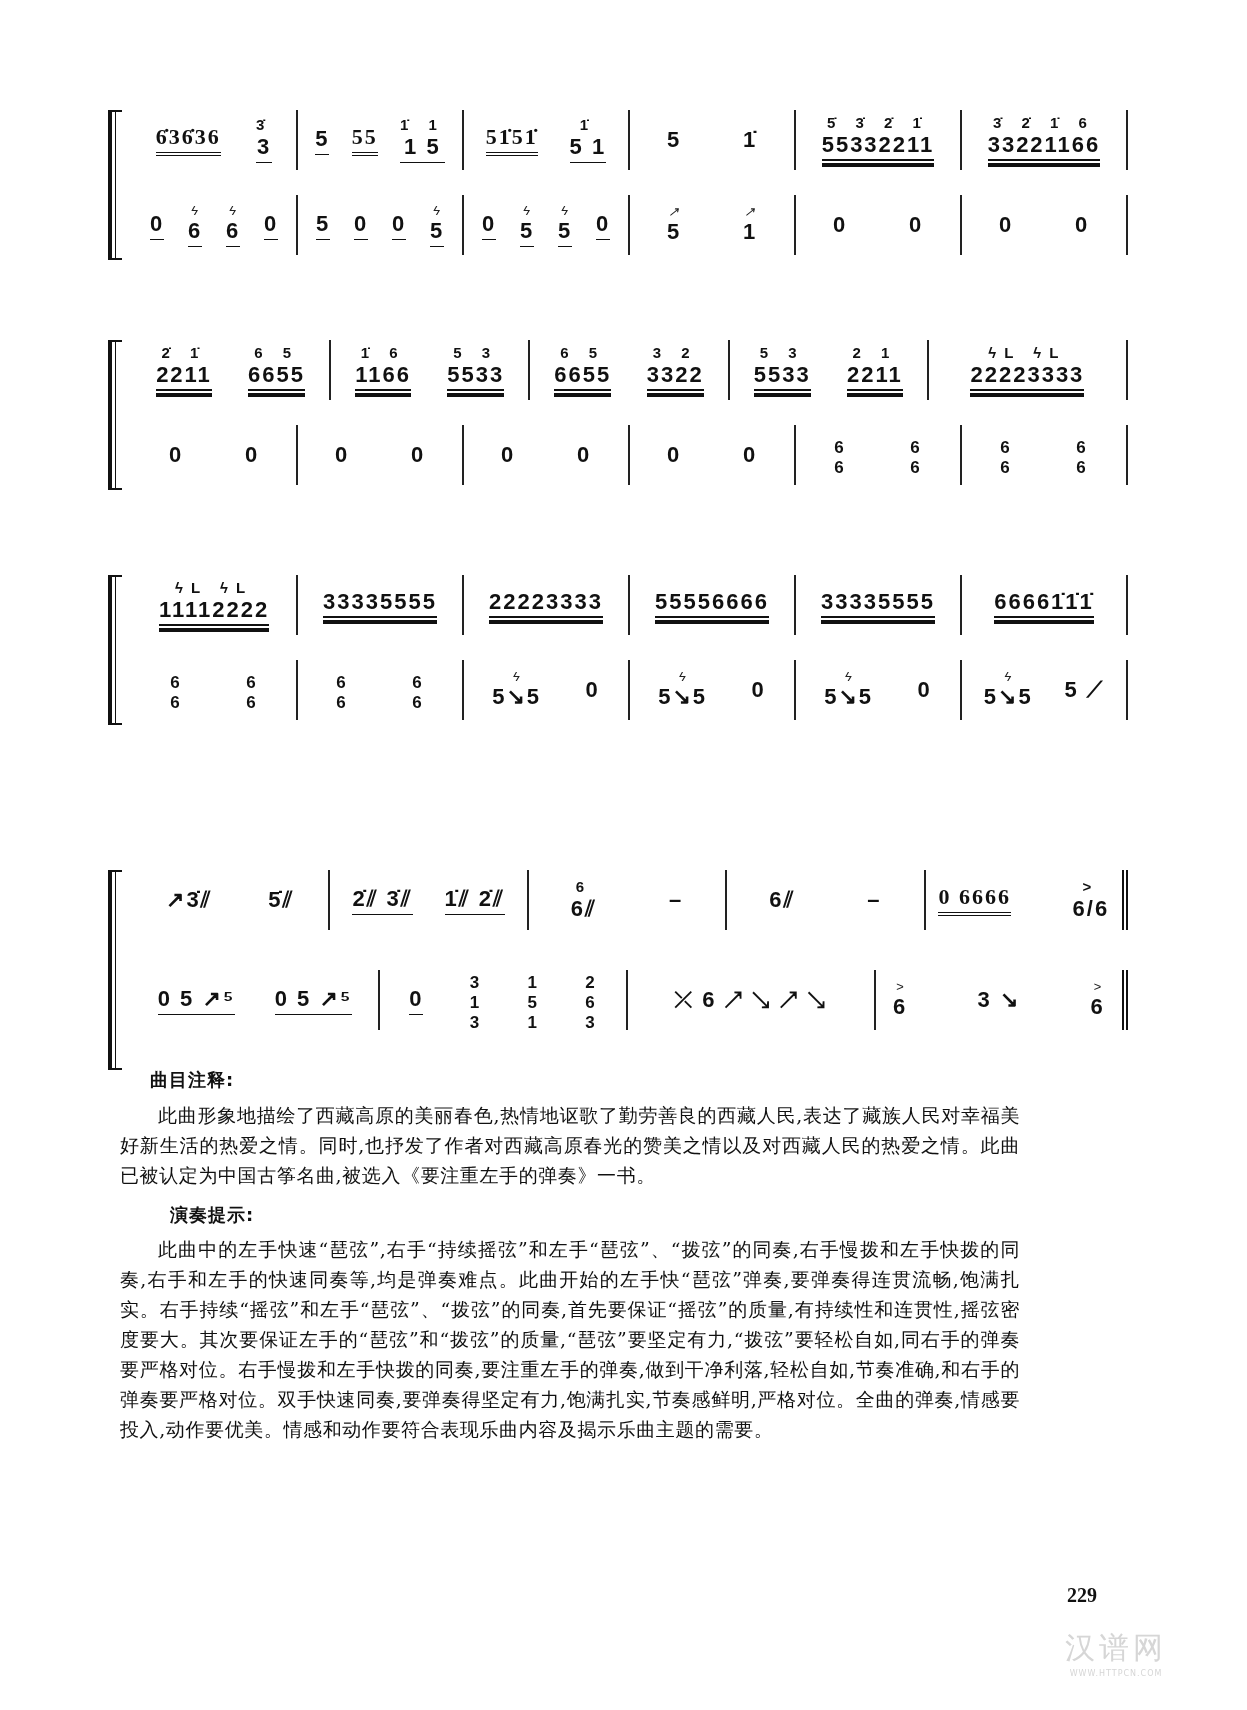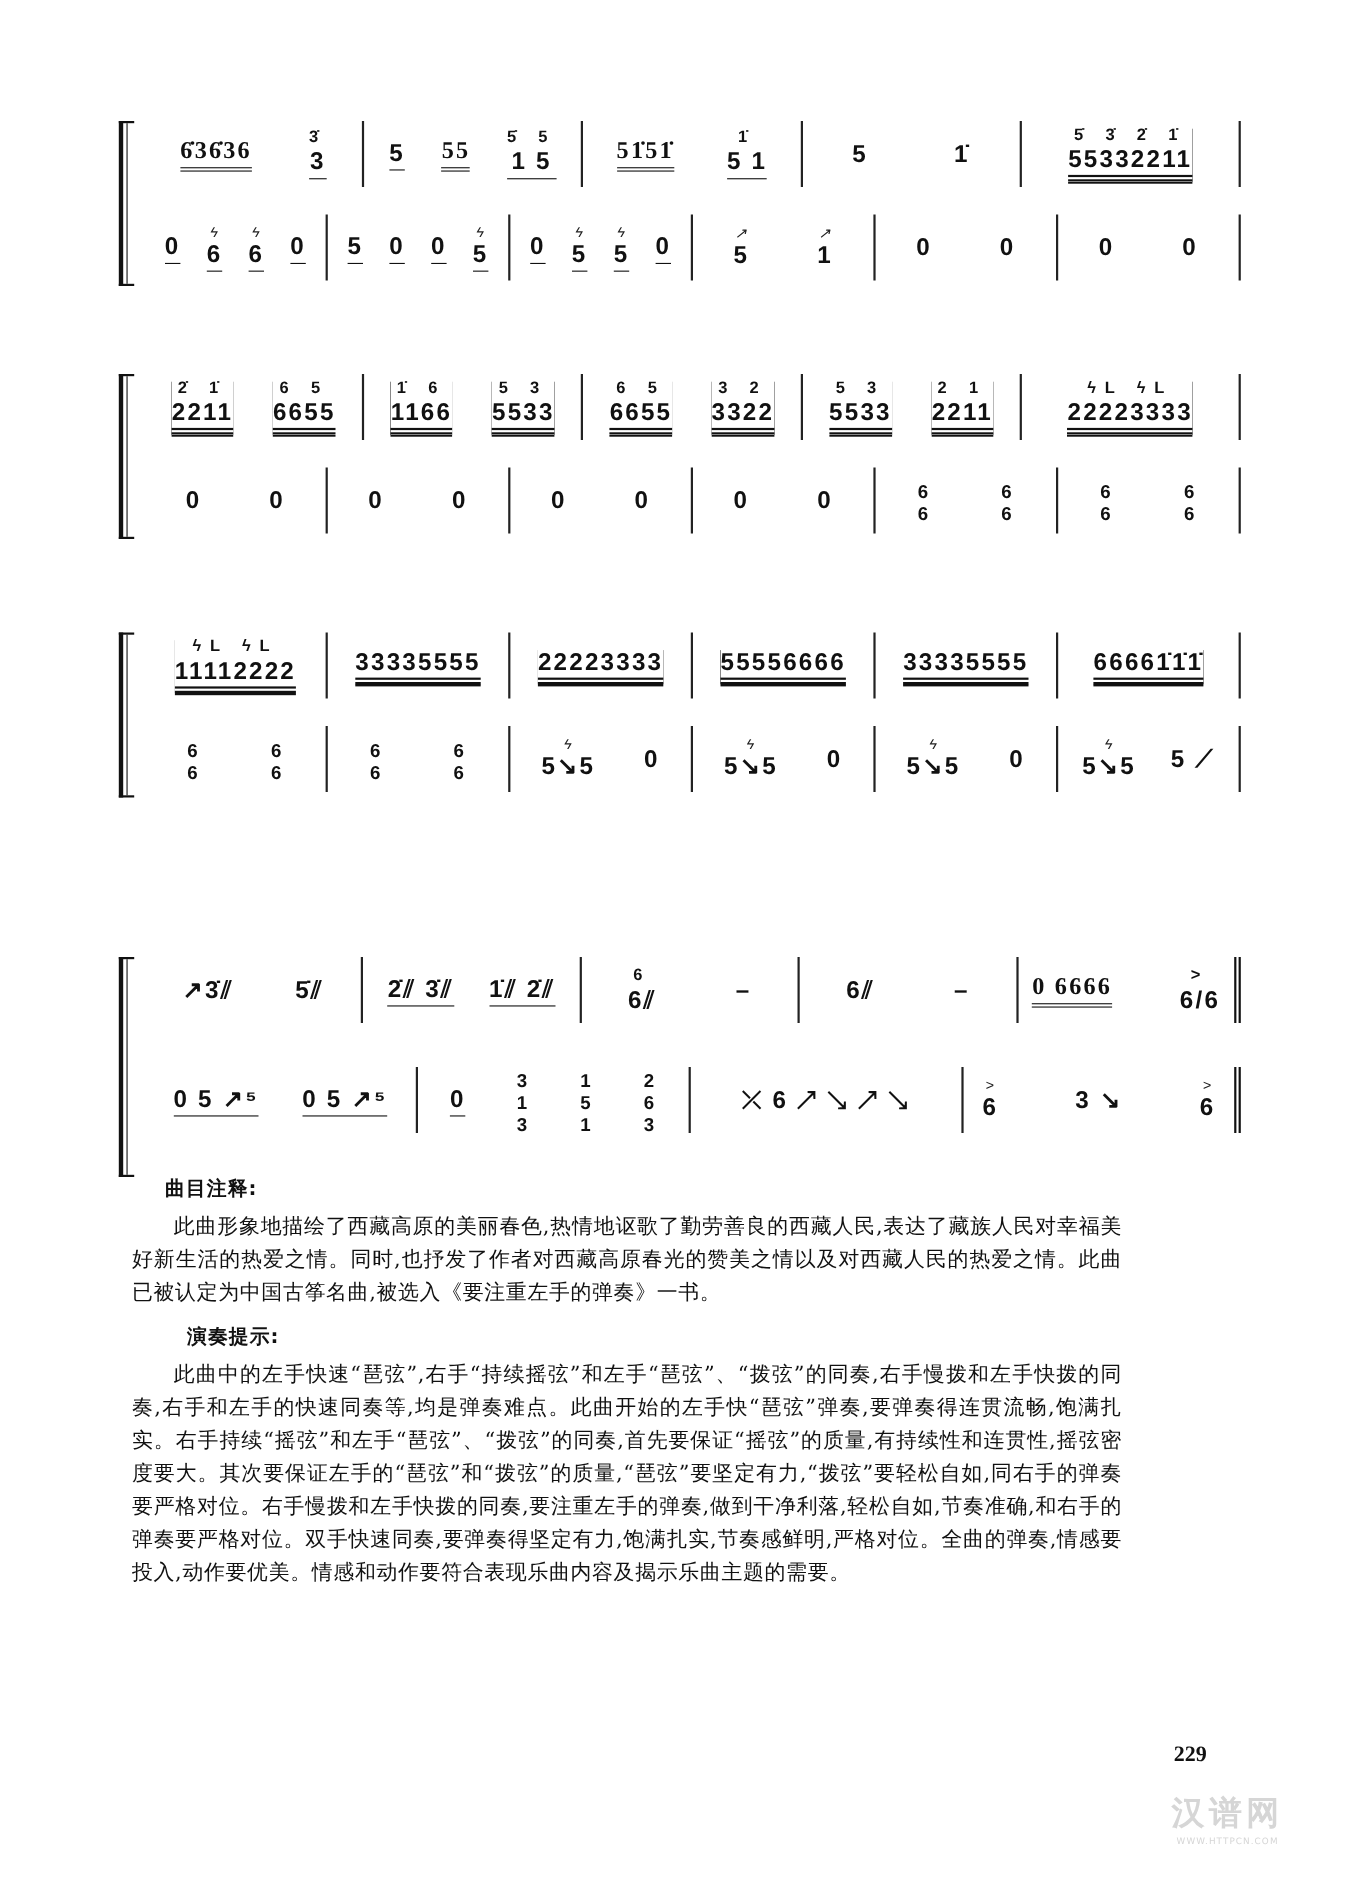--- a/index.html
+++ b/index.html
@@ -14,49 +14,52 @@
   .note-group.u1 { border-bottom: 1.5px solid #111; padding-bottom: 2px; }
   .note-group.u2 { border-bottom: 4px double #111; padding-bottom: 2px; font-family: Liberation Serif, serif; }
   .note-group.u3 { border-bottom: 6px double #111; padding-bottom: 1px; box-shadow: 0 2px 0 #111; }
   .upper { display: block; font-size: 15px; letter-spacing: 8px; line-height: 16px; margin-bottom: 1px; }
   .mark { display: block; font-size: 13px; font-style: italic; line-height: 14px; color: #222; letter-spacing: 1px; font-weight: normal; }
   .chord { display: inline-flex; flex-direction: column; line-height: 20px; font-size: 17px; }
   .heading { position: absolute; left: 150px; font-family: "DejaVu Sans", sans-serif; font-weight: bold; font-size: 18px; letter-spacing: 1px; }
   .para { position: absolute; left: 120px; width: 900px; font-family: "DejaVu Serif", serif; font-size: 19px; line-height: 30px; text-indent: 38px; text-align: justify; letter-spacing: 0.6px; }
   .page-number { position: absolute; left: 1067px; top: 1584px; font-family: "Liberation Serif", serif; font-weight: bold; font-size: 20px; }
   .watermark { position: absolute; left: 1065px; top: 1628px; color: #d6d6d6; font-family: "DejaVu Sans", sans-serif; text-align: center; }
-  .watermark .wm-logo { font-size: 30px; font-weight: bold; letter-spacing: 4px; }
+  .watermark .wm-logo { font-size: 30px; font-weight: normal; letter-spacing: 4px; }
   .watermark .wm-url { font-size: 8px; letter-spacing: 1px; }
 </style>
 </head>
 <body>
 
 <div id="score">
     <div class="system" style="top: 110px; height: 150px;">
       <div class="bracket"></div>
       <div class="staff" style="top: 0px;">
         <div class="measure">
           <div class="note-group u2"><span>6̇36̇36</span></div>
           <div class="note-group u1"><span class="upper">3̇</span><span>3</span></div>
         </div>
         <div class="measure">
           <div class="note-group u1"><span>5</span></div>
           <div class="note-group u2"><span>55</span></div>
-          <div class="note-group u1"><span class="upper">5̇ 5</span><span>1 5</span></div>
+          <div class="note-group u1"><span class="upper">1̇ 1</span><span>1 5</span></div>
         </div>
         <div class="measure">
           <div class="note-group u2"><span>51̇51̇</span></div>
           <div class="note-group u1"><span class="upper">1̇</span><span>5 1</span></div>
         </div>
         <div class="measure">
           <div class="note-group "><span>5</span></div>
           <div class="note-group "><span>1̇</span></div>
         </div>
         <div class="measure">
           <div class="note-group u3"><span class="upper">5̇ 3̇ 2̇ 1̇</span><span>55332211</span></div>
+        </div>
+        <div class="measure">
+          <div class="note-group u3"><span class="upper">3̇ 2̇ 1̇ 6</span><span>33221166</span></div>
         </div>
       </div>
       <div class="staff" style="top: 85px;">
         <div class="measure">
           <div class="note-group u1"><span>0</span></div>
           <div class="note-group u1"><span class="mark">ϟ</span><span>6</span></div>
           <div class="note-group u1"><span class="mark">ϟ</span><span>6</span></div>
           <div class="note-group u1"><span>0</span></div>
         </div>
         <div class="measure">

